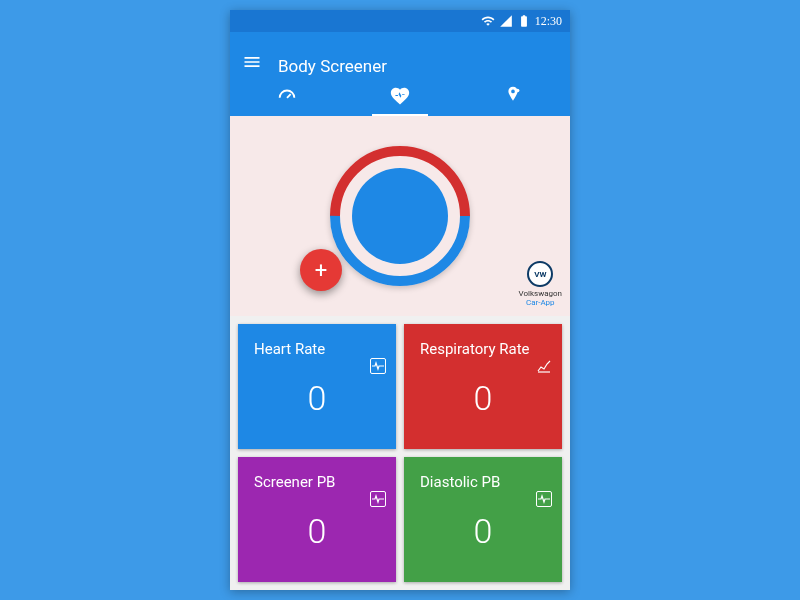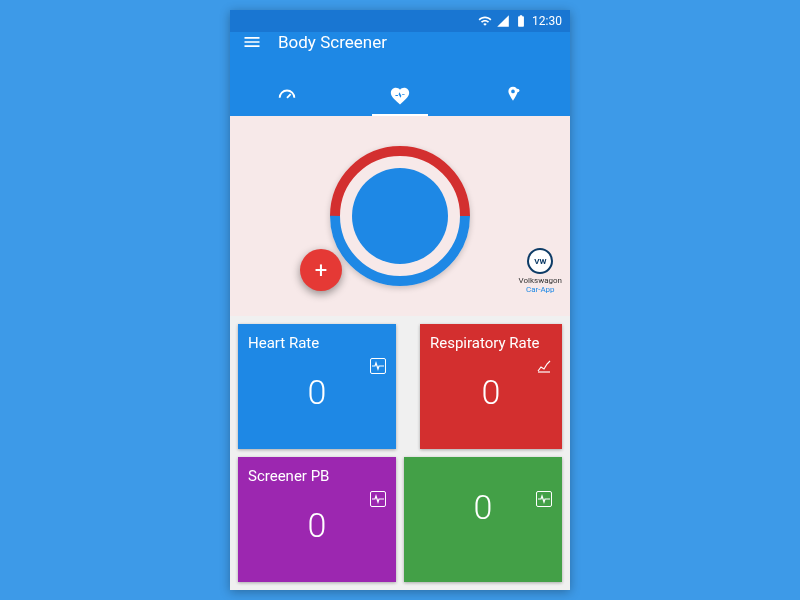--- a/index.html
+++ b/index.html
@@ -24,27 +24,28 @@
   .statusbar {
     height: 22px;
     background: #1976d2;
     color: #fff;
     display: flex;
     justify-content: flex-end;
     align-items: center;
     padding: 0 8px;
     font-size: 12px;
     gap: 4px;
+    font-family: Liberation Serif, serif;
   }
   .statusbar svg { width: 14px; height: 14px; }
   .appbar {
     height: 44px;
     background: #1e88e5;
     display: flex;
-    align-items: flex-start;
+    align-items: flex-end;
     padding: 0 12px;
     color: #fff;
     gap: 16px;
   }
   .appbar .title { font-size: 17px; font-weight: 400; }
   .menu-icon { cursor: pointer; }
   .tabs {
     height: 40px;
     background: #1e88e5;
     display: flex;
@@ -94,21 +95,21 @@
     display: flex;
     align-items: center;
     justify-content: center;
     font-size: 22px;
     box-shadow: 0 3px 8px rgba(0,0,0,0.4);
     cursor: pointer;
   }
   .sponsor {
     position: absolute;
     right: 8px;
-    bottom: 22px;
+    bottom: 9px;
     text-align: center;
     font-size: 8px;
     color: #333;
   }
   .sponsor .vw {
     width: 26px;
     height: 26px;
     border-radius: 50%;
     border: 2px solid #0d3b66;
     margin: 0 auto 2px;
@@ -127,21 +128,21 @@
   .sponsor .line2 { color: #1e88e5; font-weight: normal; }
   .grid {
     display: grid;
     grid-template-columns: 1fr 1fr;
     gap: 8px;
     padding: 8px;
   }
   .card {
     height: 125px;
     color: #fff;
-    padding: 10px;
+    padding: 16px;
     position: relative;
     box-shadow: 0 1px 3px rgba(0,0,0,0.3);
     cursor: pointer;
   }
   .card .label { font-size: 15px; }
   .card .value {
     font-size: 34px;
     text-align: center;
     margin-top: 20px;
     font-weight: 300;
@@ -152,21 +153,21 @@
     top: 34px;
     width: 16px;
     height: 16px;
     border: 1.5px solid #fff;
     border-radius: 2px;
     display: flex;
     align-items: center;
     justify-content: center;
   }
   .c-blue { background: #1e88e5; }
-  .c-red { background: #d32f2f; margin-left: 16px; }
+  .c-red { background: #d32f2f; }
   .c-purple { background: #9c27b0; }
   .c-green { background: #43a047; }
 </style>
 </head>
 <body>
 
 <div class="phone">
 
   <div class="statusbar">
     <svg viewBox="0 0 24 24" fill="#fff">
@@ -252,20 +253,21 @@
     <div class="card c-purple">
       <div class="label">Screener PB</div>
       <div class="mini-icon">
         <svg width="12" height="10" viewBox="0 0 12 10" fill="none" stroke="#fff" stroke-width="1.2">
             <polyline points="0,5 3,5 4,2 6,8 7,5 12,5"></polyline>
           </svg>
       </div>
       <div class="value">0</div>
     </div>
     <div class="card c-green">
+      <div class="label">Diastolic PB</div>
       <div class="mini-icon">
         <svg width="12" height="10" viewBox="0 0 12 10" fill="none" stroke="#fff" stroke-width="1.2">
             <polyline points="0,5 3,5 4,2 6,8 7,5 12,5"></polyline>
           </svg>
       </div>
       <div class="value">0</div>
     </div>
   </div>
 
 </div>

